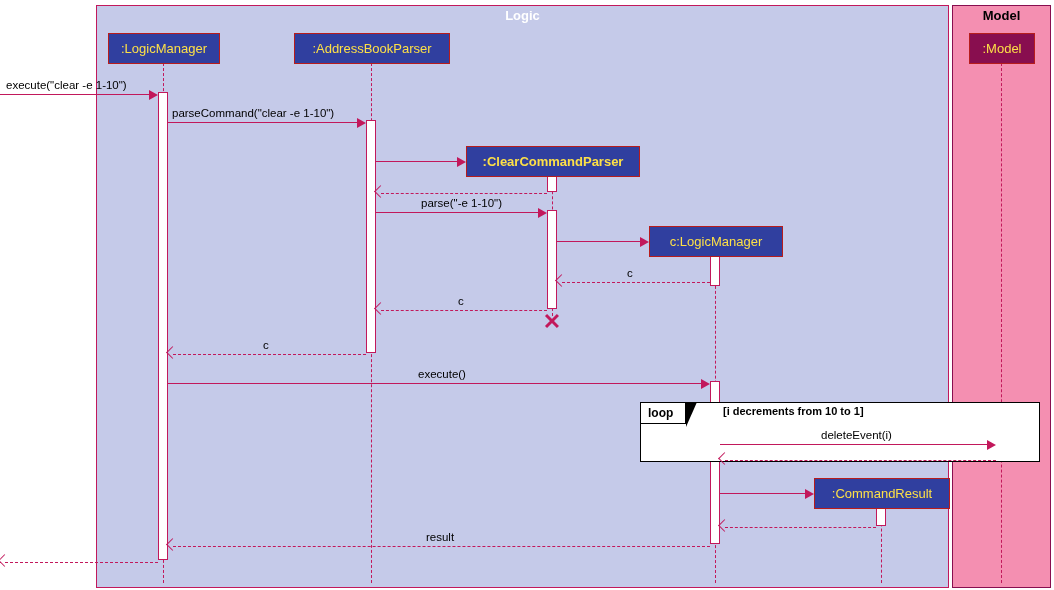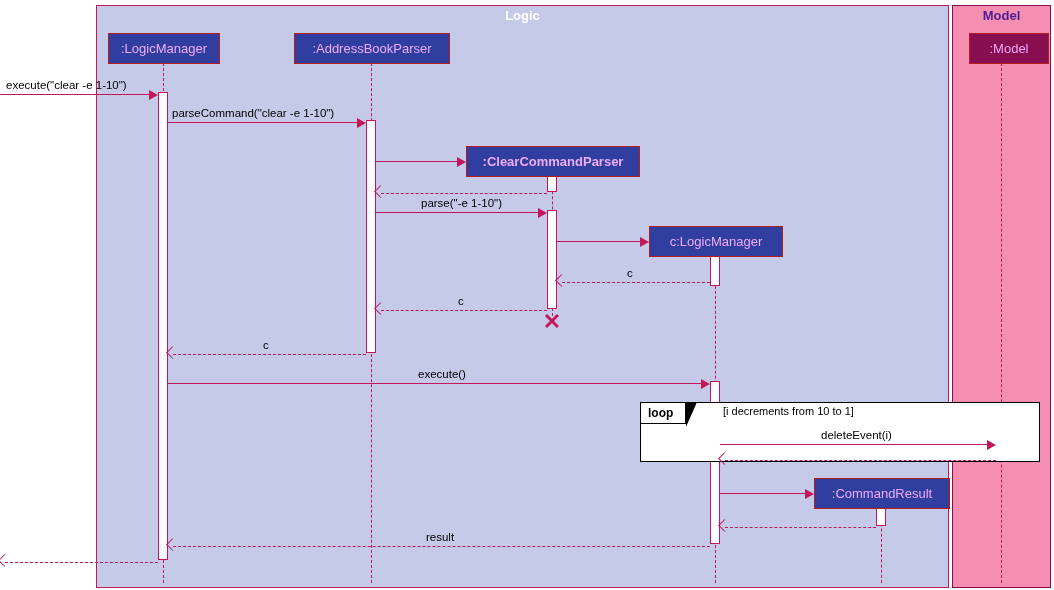--- a/index.html
+++ b/index.html
@@ -2,53 +2,53 @@
 <html><head>
 <meta charset="utf-8">
 <style>
   * { box-sizing: border-box; margin: 0; padding: 0; }
   body { font-family: Arial, sans-serif; font-size: 12px; background: #fff; position: relative; width: 1054px; height: 590px; }
   .frame { position: absolute; border: 1.5px solid; }
   .frame-title { position: absolute; top: -1px; right: -1px; font-weight: bold; font-size: 13px; padding: 3px 14px; }
   .frame-logic { left: 96px; top: 5px; width: 853px; height: 583px; background: #c5cae9; border-color: #c2185b; padding-left: 35px; }
   .frame-logic .frame-title { color: #fff; background: transparent; left: 50%; transform: translateX(-50%); right: auto; }
   .frame-model { left: 952px; top: 5px; width: 99px; height: 583px; background: #f48fb1; border-color: #880e4f; }
-  .frame-model .frame-title { color: #4c1d95; width: 100%; text-align: center; left: 0; right: 0; }
-  .lifeline-box { position: absolute; background: #303f9f; color: #f0abfc; border: 1.5px solid #b71c1c; padding: 7px 12px; font-size: 13px; text-align: center; z-index: 3; }
+  .frame-model .frame-title { color: #000000; width: 100%; text-align: center; left: 0; right: 0; }
+  .lifeline-box { position: absolute; background: #303f9f; color: #fde047; border: 1.5px solid #b71c1c; padding: 7px 12px; font-size: 13px; text-align: center; z-index: 3; }
   .lifeline { position: absolute; border-left: 1.5px dashed #c2185b; z-index: 1; }
   .activation { position: absolute; width: 10px; background: #fff; border: 1.5px solid #c2185b; z-index: 2; }
   .msg { position: absolute; height: 12px; z-index: 4; }
   .msg-line { position: absolute; top: 10px; border-top: 1.5px solid #c2185b; }
   .msg-line.dashed { border-top-style: dashed; }
   .msg-label { position: absolute; top: -5px; font-size: 11.5px; color: #000; white-space: nowrap; }
   .arrow-r { position: absolute; width: 0; height: 0; border-top: 5px solid transparent; border-bottom: 5px solid transparent; border-left: 9px solid #c2185b; top: 6px; }
   .arrow-l-open { position: absolute; top: 4px; width: 9px; height: 9px; border-top: 1.5px solid #c2185b; border-left: 1.5px solid #c2185b; transform: rotate(-45deg); }
   .destroy { position: absolute; z-index: 5; color: #c2185b; font-size: 22px; font-weight: bold; transform: translate(-50%,-50%); }
   .loop-frame { position: absolute; border: 1.5px solid #000; background: #fff; z-index: 3; }
   .loop-tab { position: absolute; top: -1px; left: -1px; border: 1.5px solid #000; background: #fff; font-weight: bold; padding: 3px 12px 3px 7px; font-size: 12px; }
   .loop-tab::after { content: ""; position: absolute; right: -10px; top: 0; width: 0; height: 0; border-top: 0 solid transparent; border-bottom: 22px solid transparent; border-left: 10px solid #fff; }
   .loop-tab-border::after { content: ""; position: absolute; right: -12px; top: -1px; width: 0; height: 0; border-top: 0 solid transparent; border-bottom: 25px solid transparent; border-left: 11px solid #000; z-index: -1;}
-  .loop-guard { position: absolute; top: 2px; font-weight: normal; font-size: 11px; }
+  .loop-guard { position: absolute; top: 2px; font-weight: bold; font-size: 11px; }
 </style>
 </head>
 <body>
 
 <div class="frame frame-logic">
   <div class="frame-title">Logic</div>
 </div>
 <div class="frame frame-model">
   <div class="frame-title">Model</div>
 </div>
 
 <div class="lifeline-box" style="left:108px; top:33px; width:112px;">:LogicManager</div>
 <div class="lifeline-box" style="left:294px; top:33px; width:156px;">:AddressBookParser</div>
 <div class="lifeline-box" style="left:466px; top:146px; width:174px;font-weight:bold;">:ClearCommandParser</div>
 <div class="lifeline-box" style="left:649px; top:226px; width:134px;">c:LogicManager</div>
 <div class="lifeline-box" style="left:814px; top:478px; width:136px;">:CommandResult</div>
-<div class="lifeline-box" style="left:969px; top:33px; width:80px; background:#880e4f;">:Model</div>
+<div class="lifeline-box" style="left:969px; top:33px; width:66px; background:#880e4f;">:Model</div>
 
 <div class="lifeline" style="left:163px; top:63px; height:520px;"></div>
 <div class="lifeline" style="left:371px; top:63px; height:520px;"></div>
 <div class="lifeline" style="left:552px; top:176px; height:140px;"></div>
 <div class="lifeline" style="left:715px; top:256px; height:327px;"></div>
 <div class="lifeline" style="left:881px; top:508px; height:75px;"></div>
 <div class="lifeline" style="left:1001px; top:63px; height:520px;"></div>
 
 <div class="activation" style="left:158px; top:92px; height:468px;"></div>
 <div class="activation" style="left:366px; top:120px; height:233px;"></div>

